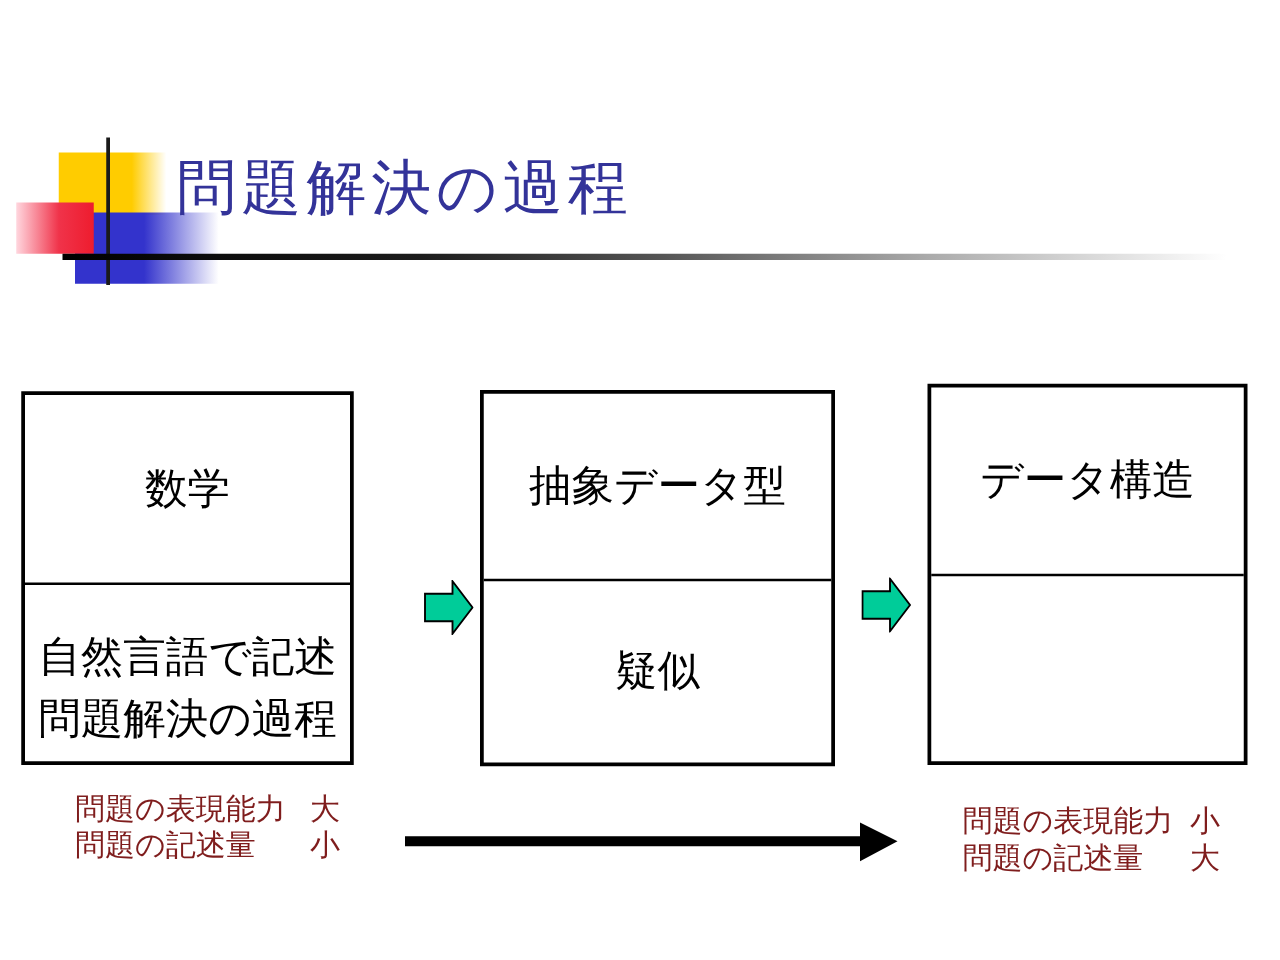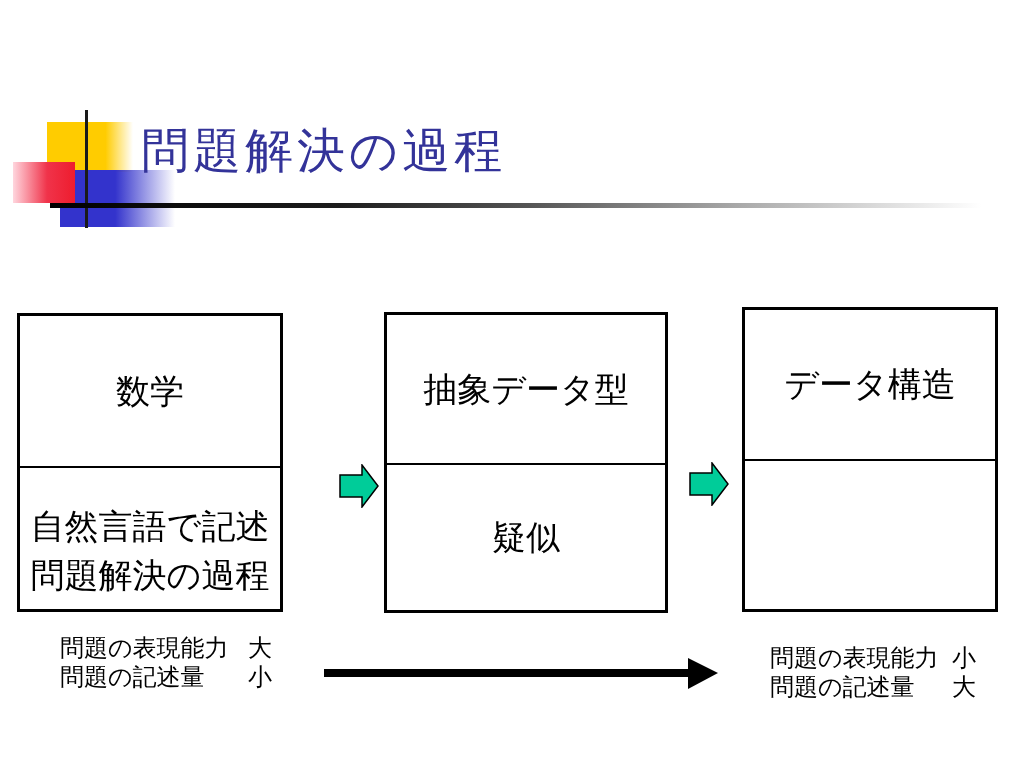--- a/index.html
+++ b/index.html
@@ -80,21 +80,21 @@
   .flow-arrow { position: absolute; width: 40px; height: 44px; }
   .flow-arrow-1 { left: 339px; top: 464px; }
   .flow-arrow-2 { left: 689px; top: 462px; }
   
   .long-arrow { position: absolute; left: 320px; top: 652px; width: 400px; height: 42px; }
   
   .note {
     position: absolute;
     font-size: 24px;
     line-height: 29px;
-    color: #000000;
+    color: #7f1d1d;
     white-space: nowrap;
   }
   .note-left  { left: 60px;  top: 633px; }
   .note-right { left: 770px; top: 643px; }
   .note-row { display: flex; }
   .note-left  .note-label { display: inline-block; width: 188px; }
   .note-right .note-label { display: inline-block; width: 182px; }
 </style>
 </head>
 <body>

